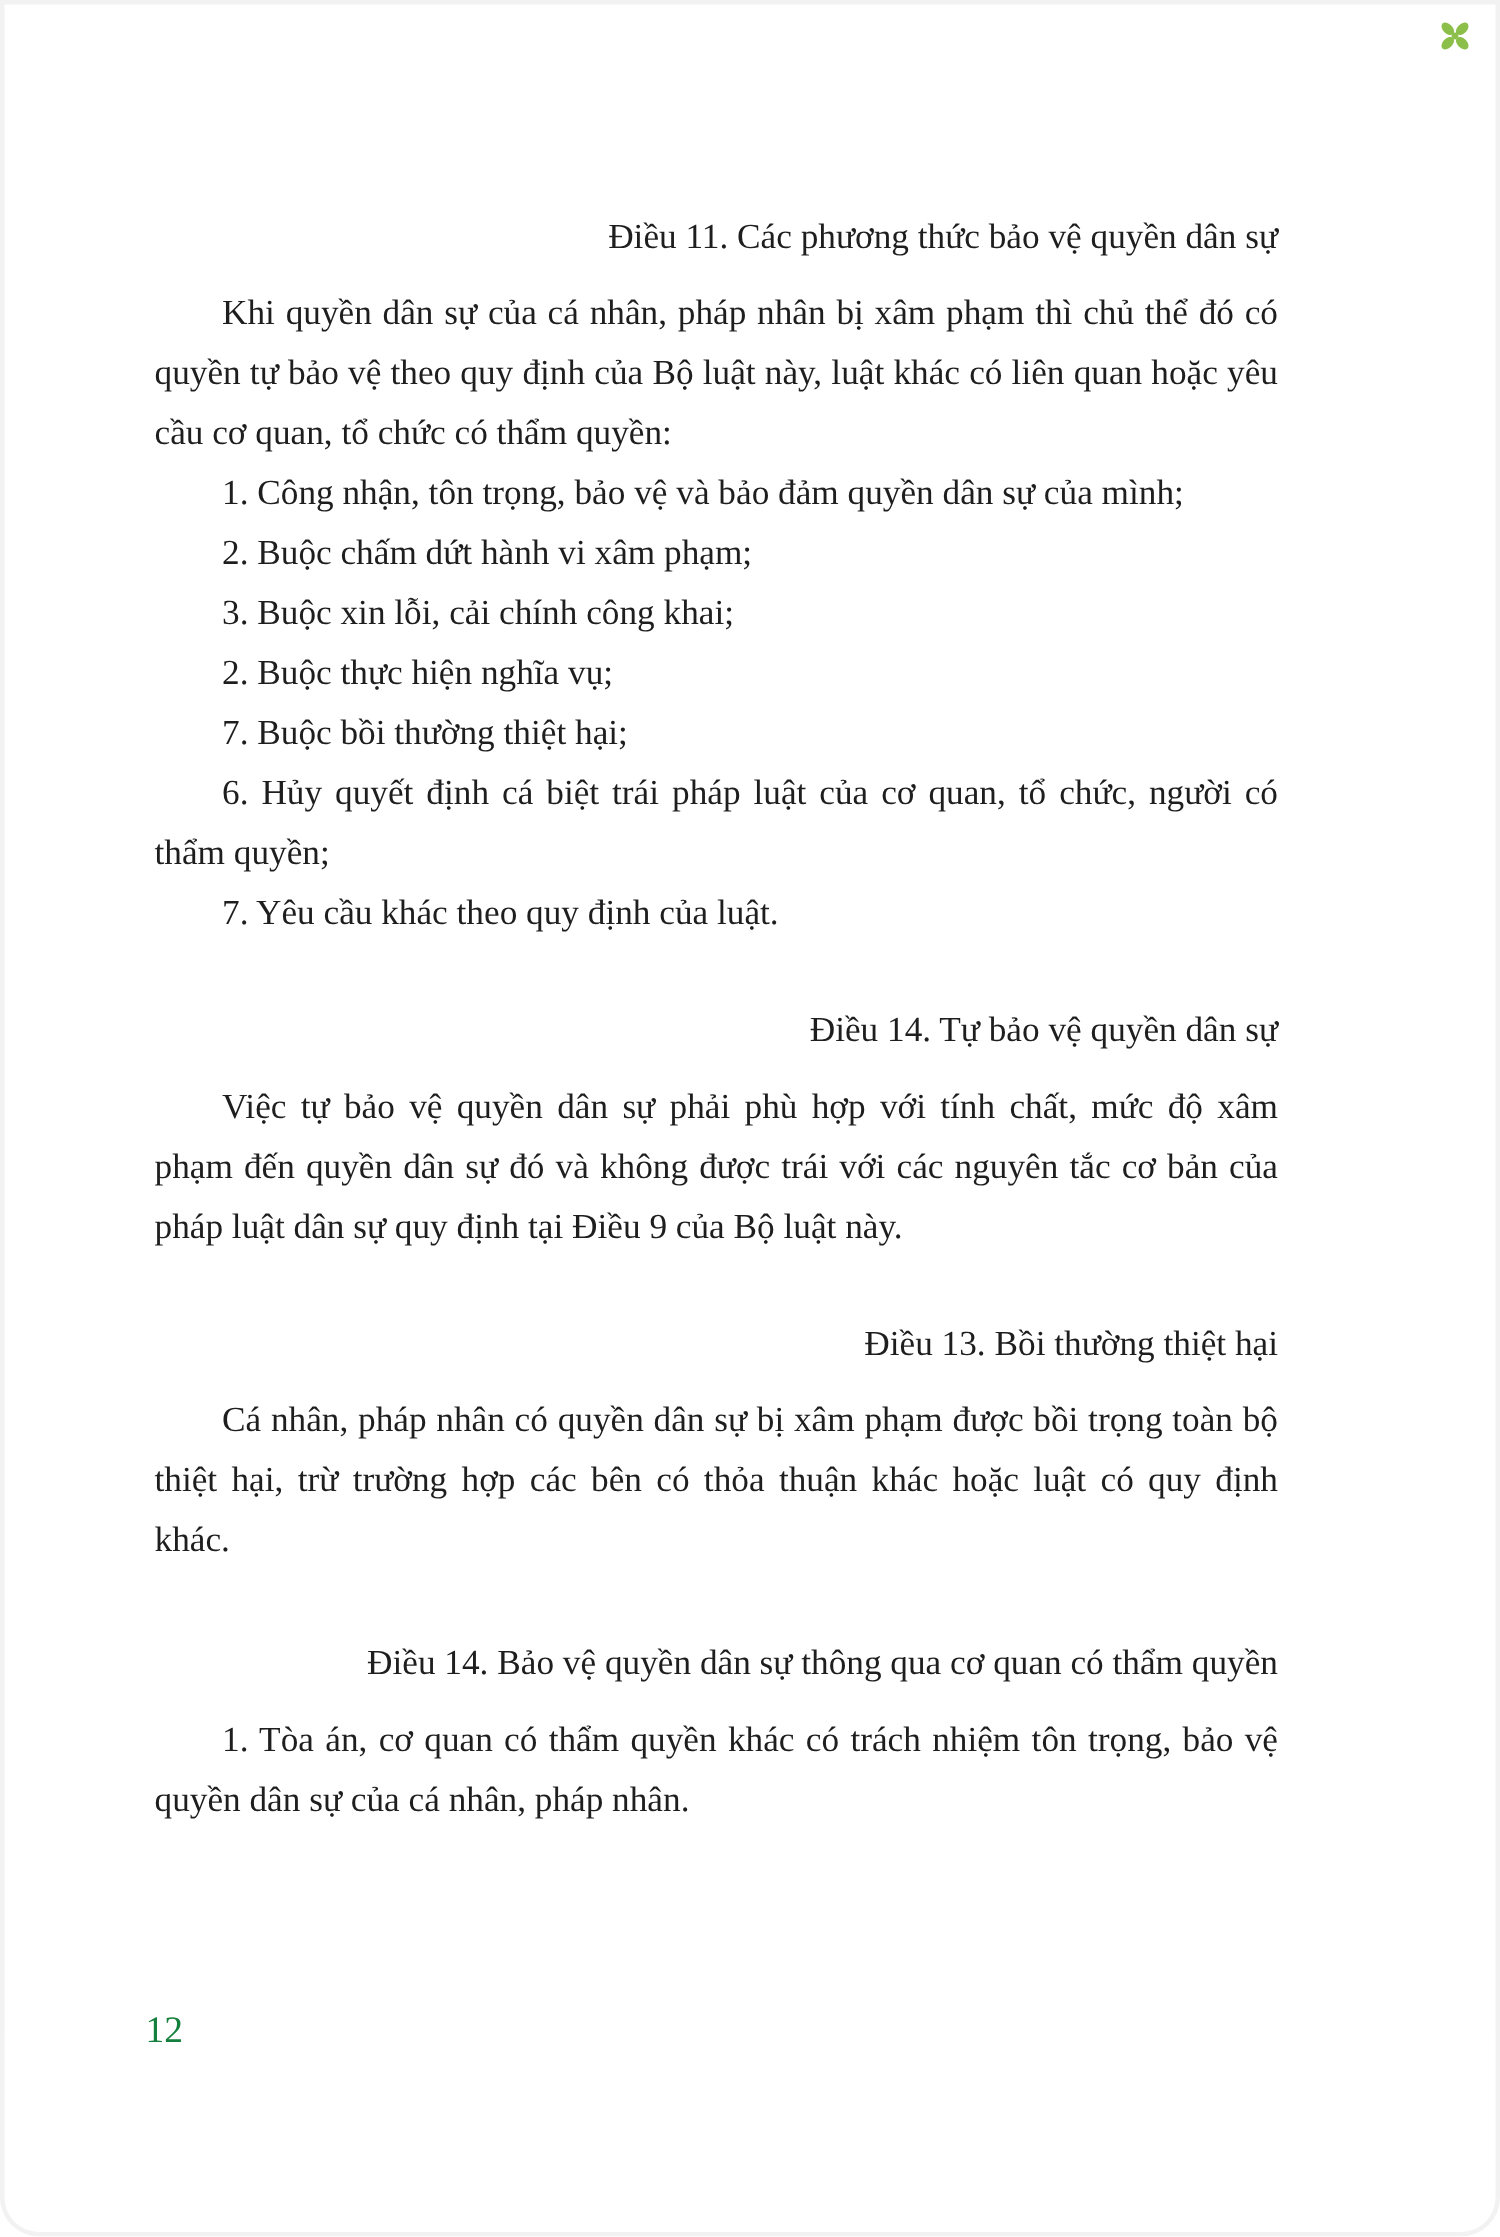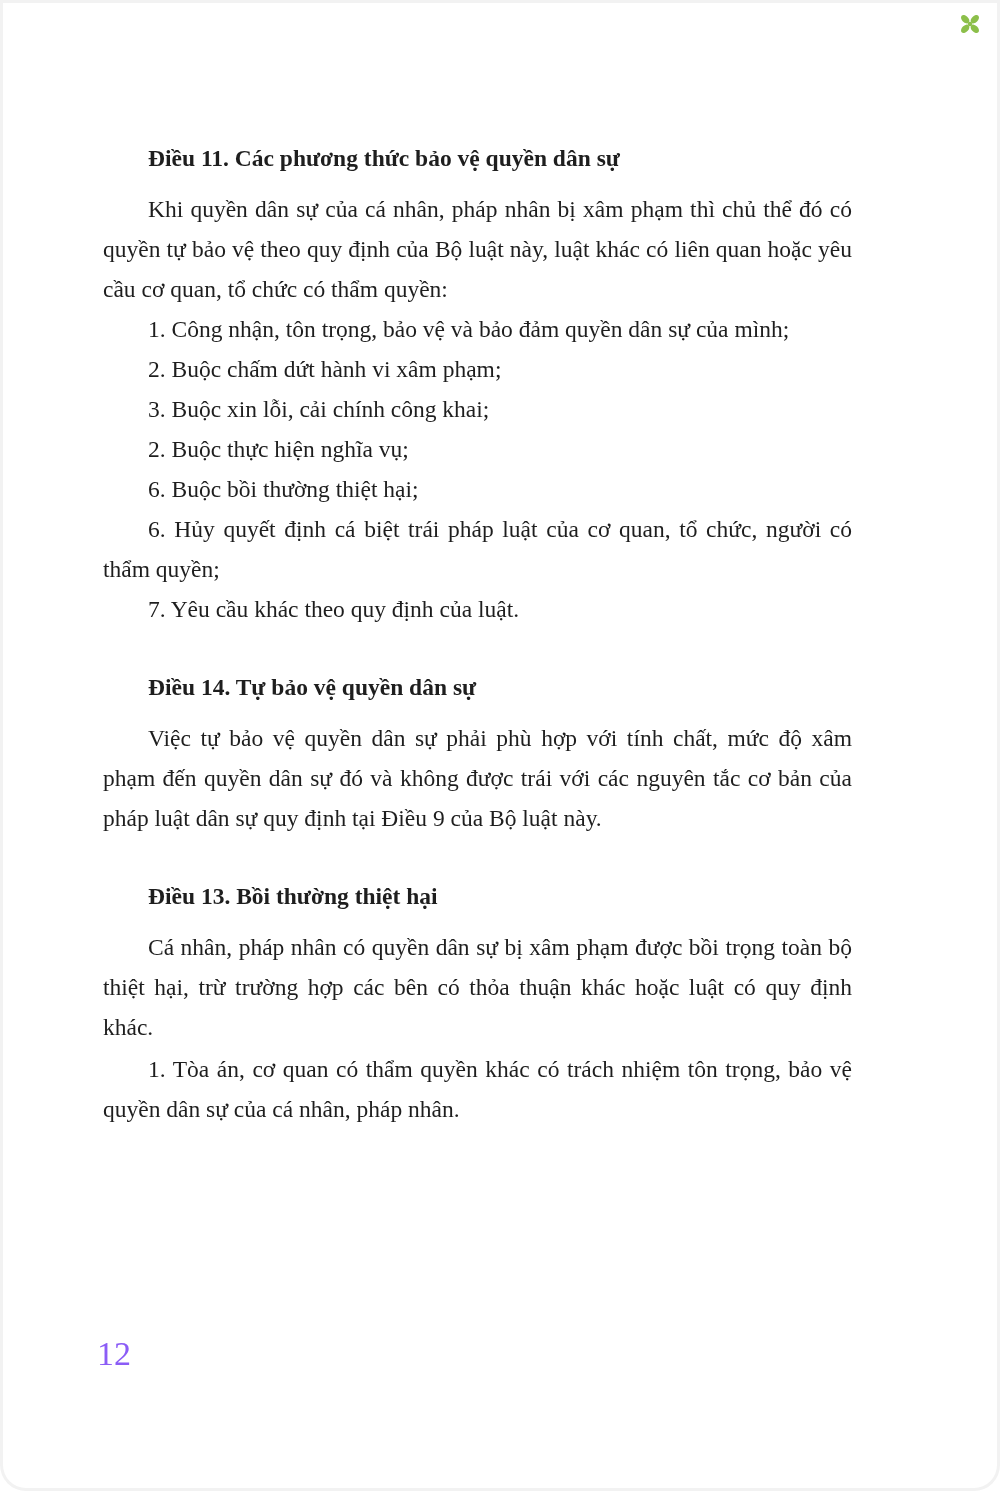--- a/index.html
+++ b/index.html
@@ -30,24 +30,24 @@
     height: 24px;
   }
   .content {
     position: absolute;
     left: 103px;
     top: 138px;
     width: 749px;
   }
   .heading {
     font-size: 23.5px;
-    font-weight: bold;
+    font-weight: normal;
     line-height: 40px;
     text-indent: 45px;
-    text-align: left;
+    text-align: right;
     margin: 38px 0 11px 0;
   }
   .heading.first {
     margin-top: 0;
   }
   .heading.mt-lg {
     margin-top: 42px;
   }
   .para {
     font-size: 23.5px;
@@ -56,23 +56,23 @@
     text-align: justify;
     margin: 0;
   }
   .para.after-heading {
     margin-top: 2px;
   }
   .page-number {
     position: absolute;
     left: 97px;
     top: 1338px;
-    font-size: 34px;
+    font-size: 25px;
     line-height: 32px;
-    color: #8b5cf6;
+    color: #15803d;
   }
 </style>
 </head>
 <body>
 
 <div class="page-surface"></div>
 
 <div class="corner-decoration">
   <svg width="24" height="24" viewBox="0 0 24 24" aria-hidden="true">
     <g transform="rotate(45 12 12)" fill="#8cbf4a">
@@ -85,26 +85,27 @@
   </svg>
 </div>
 
 <main class="content">
   <h2 class="heading first">Điều 11. Các phương thức bảo vệ quyền dân sự</h2>
   <p class="para after-heading">Khi quyền dân sự của cá nhân, pháp nhân bị xâm phạm thì chủ thể đó có quyền tự bảo vệ theo quy định của Bộ luật này, luật khác có liên quan hoặc yêu cầu cơ quan, tổ chức có thẩm quyền:</p>
   <p class="para">1. Công nhận, tôn trọng, bảo vệ và bảo đảm quyền dân sự của mình;</p>
   <p class="para">2. Buộc chấm dứt hành vi xâm phạm;</p>
   <p class="para">3. Buộc xin lỗi, cải chính công khai;</p>
   <p class="para">2. Buộc thực hiện nghĩa vụ;</p>
-  <p class="para">6. Buộc bồi thường thiệt hại;</p>
+  <p class="para">7. Buộc bồi thường thiệt hại;</p>
   <p class="para">6. Hủy quyết định cá biệt trái pháp luật của cơ quan, tổ chức, người có thẩm quyền;</p>
   <p class="para">7. Yêu cầu khác theo quy định của luật.</p>
 
   <h2 class="heading">Điều 14. Tự bảo vệ quyền dân sự</h2>
   <p class="para after-heading">Việc tự bảo vệ quyền dân sự phải phù hợp với tính chất, mức độ xâm phạm đến quyền dân sự đó và không được trái với các nguyên tắc cơ bản của pháp luật dân sự quy định tại Điều 9 của Bộ luật này.</p>
 
   <h2 class="heading">Điều 13. Bồi thường thiệt hại</h2>
   <p class="para after-heading">Cá nhân, pháp nhân có quyền dân sự bị xâm phạm được bồi trọng toàn bộ thiệt hại, trừ trường hợp các bên có thỏa thuận khác hoặc luật có quy định khác.</p>
 
+  <h2 class="heading mt-lg">Điều 14. Bảo vệ quyền dân sự thông qua cơ quan có thẩm quyền</h2>
   <p class="para after-heading">1. Tòa án, cơ quan có thẩm quyền khác có trách nhiệm tôn trọng, bảo vệ quyền dân sự của cá nhân, pháp nhân.</p>
 </main>
 
 <div class="page-number">12</div>
 
 </body></html>

